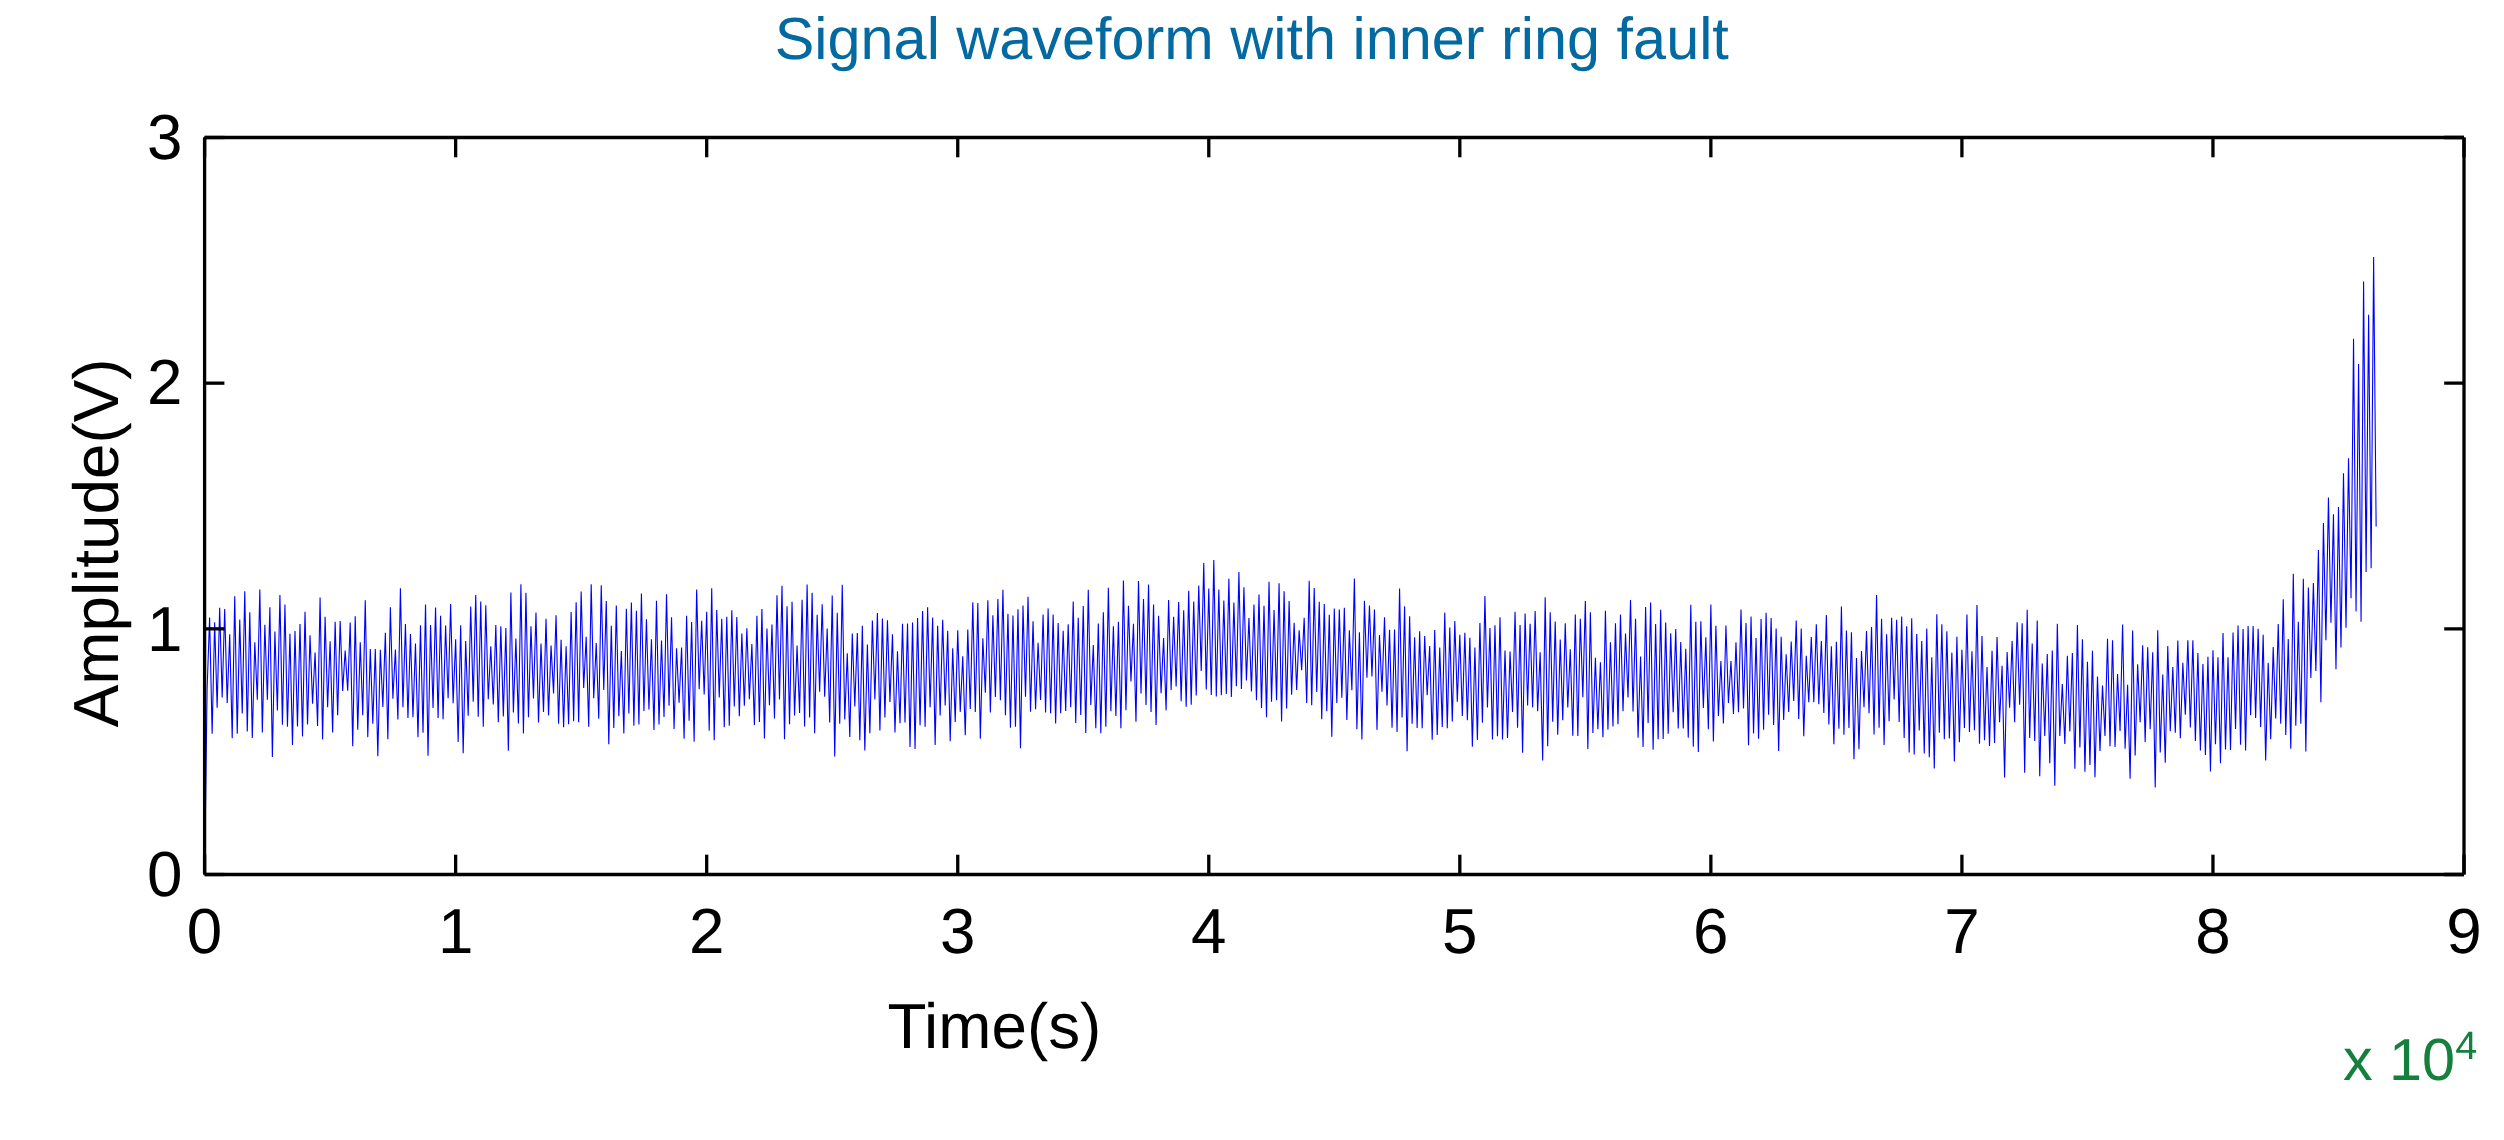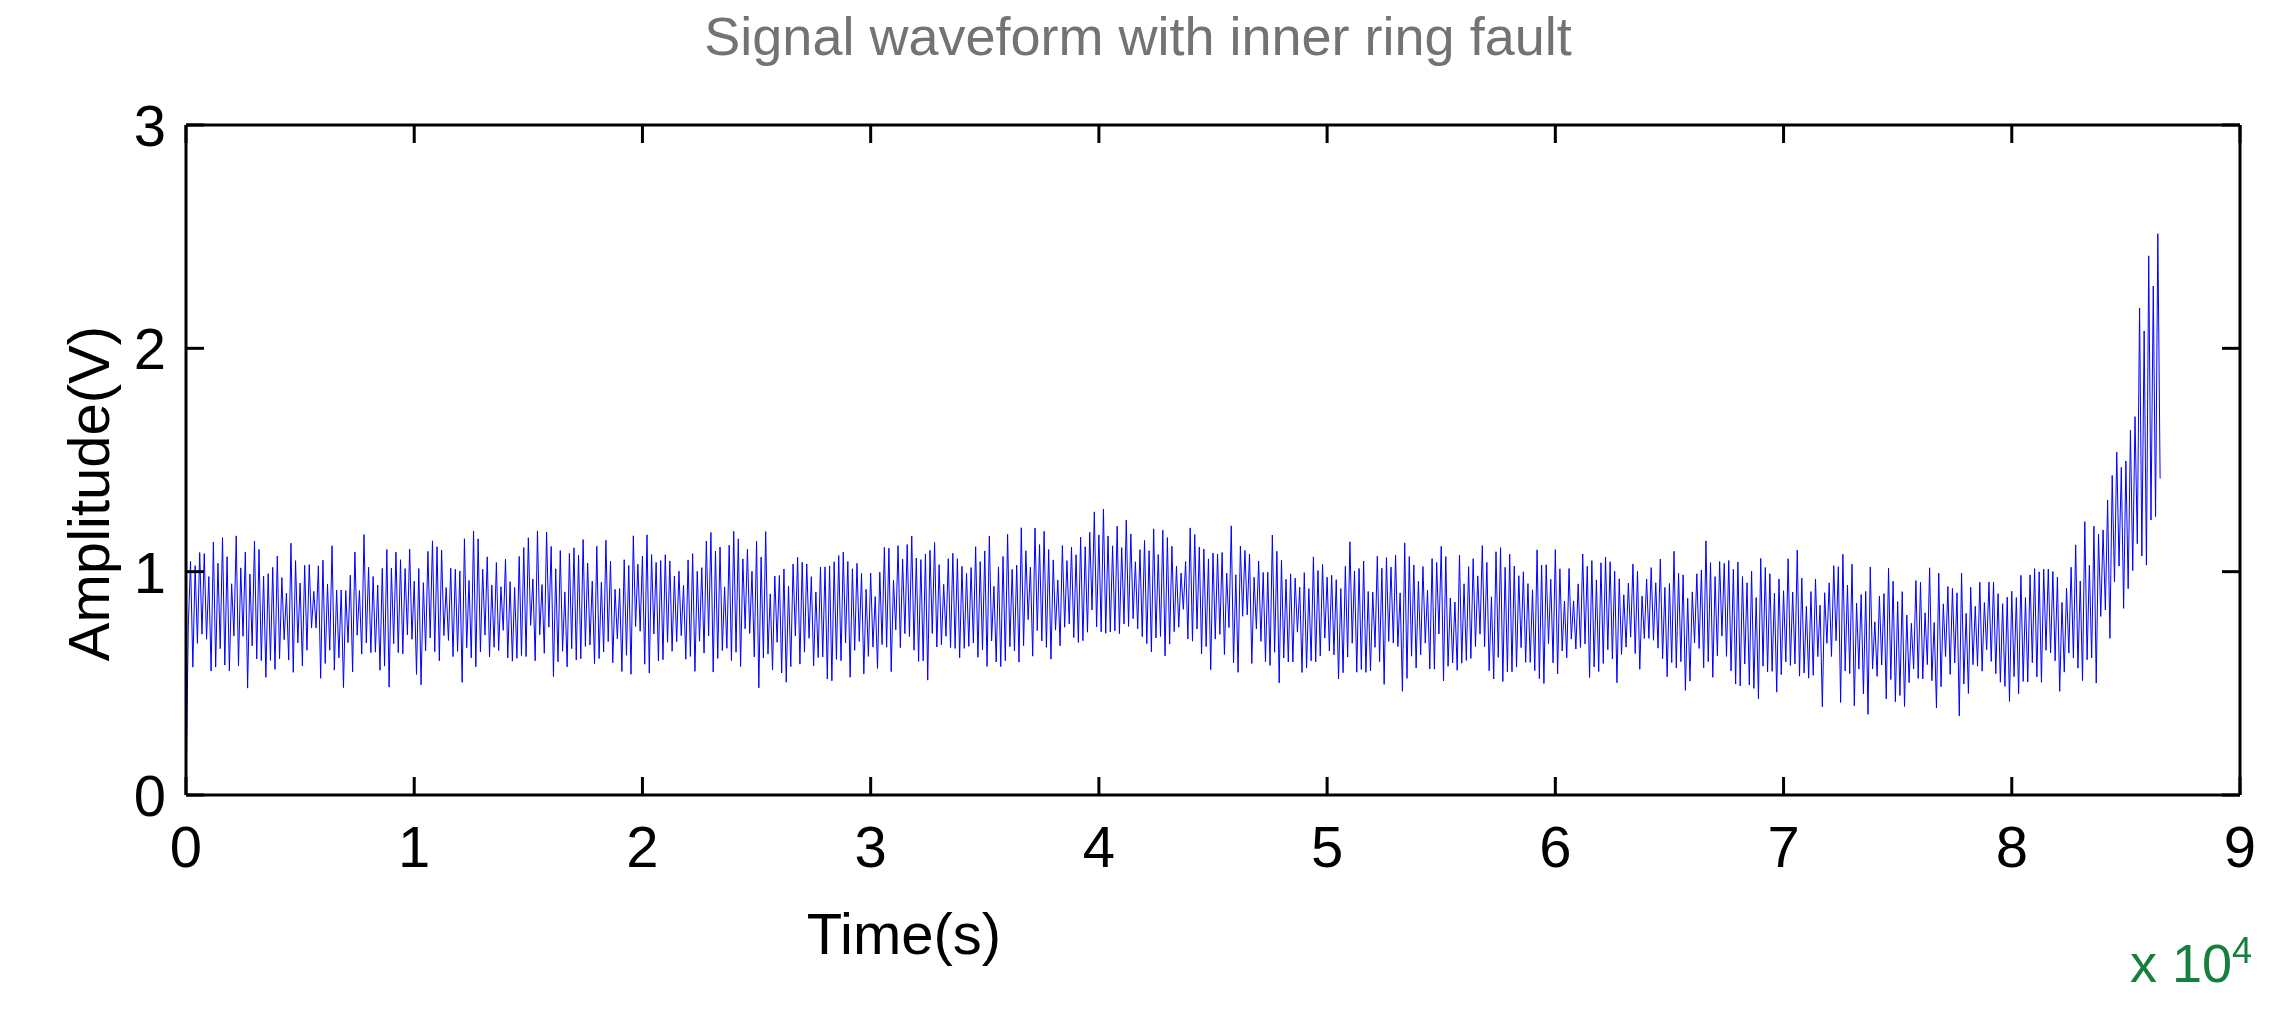--- a/index.html
+++ b/index.html
@@ -21,21 +21,21 @@
     height: 1036px;
     background: #ffffff;
   }
   #chart-title {
     position: absolute;
     left: 0;
     top: 8px;
     width: 2276px;
     text-align: center;
     font-size: 54px;
-    color: #737373;
+    color: #0369a1;
     font-family: "Liberation Sans", sans-serif;
     white-space: nowrap;
     line-height: 1.05;
   }
   #plot-svg {
     position: absolute;
     left: 0;
     top: 0;
   }
   .axis-tick-label {

